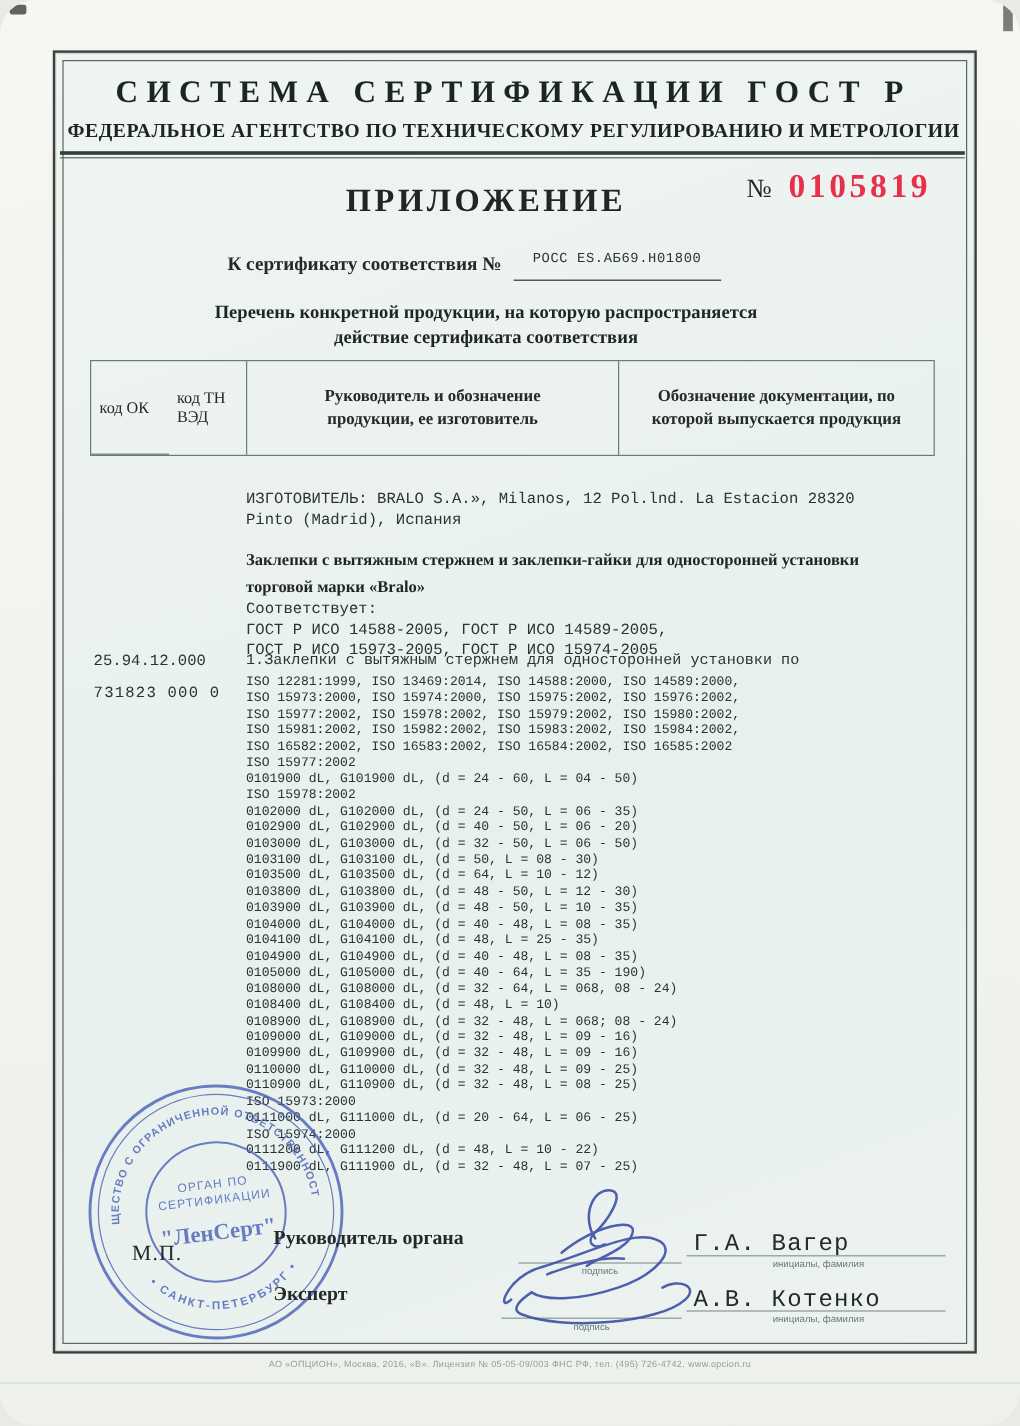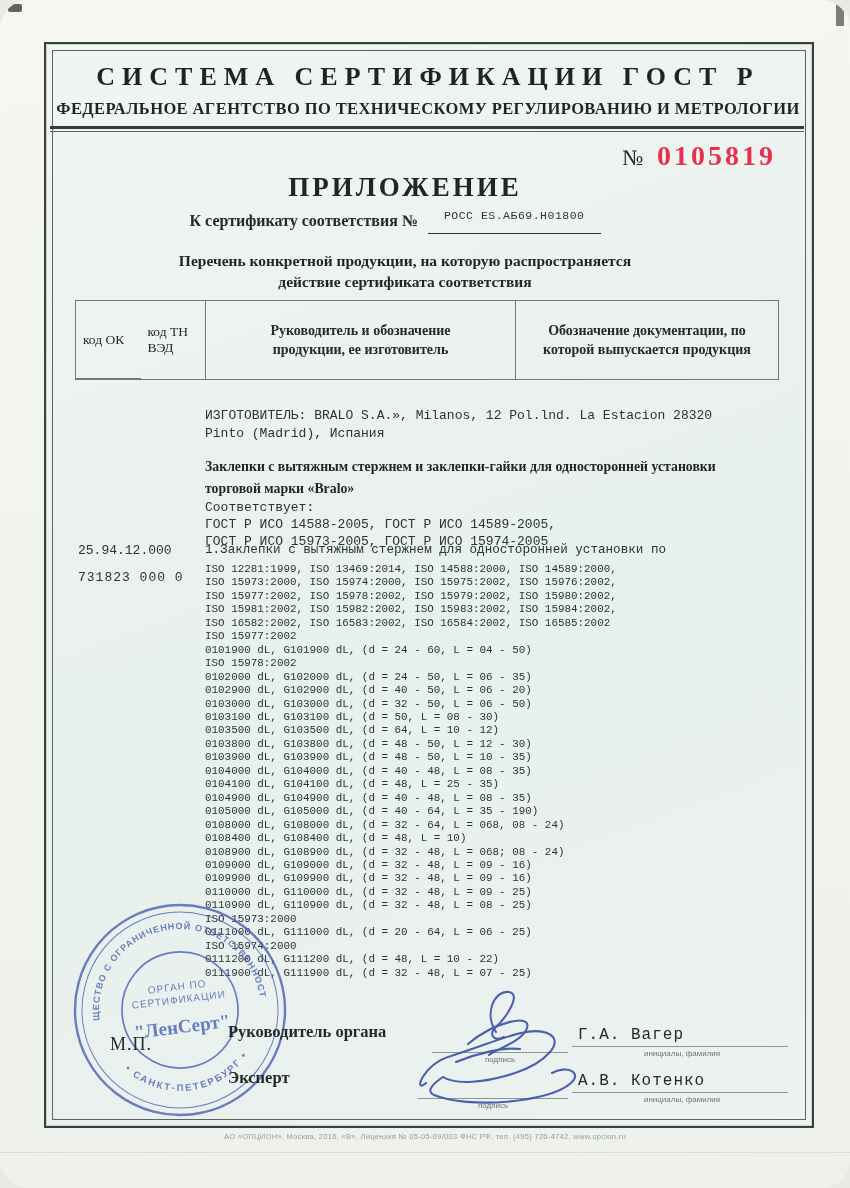--- a/index.html
+++ b/index.html
@@ -20,21 +20,21 @@
   .hdr{position:absolute;left:52px;right:46px;top:62px;text-align:center;}
   .hdr-line1{font-size:26px;font-weight:bold;letter-spacing:7px;color:#1d2521;}
   .hdr-line2{font-size:16.5px;font-weight:bold;letter-spacing:.4px;margin-top:7px;color:#1d2521;}
   .hdr-rule{position:absolute;left:50px;right:46px;top:126px;height:2.5px;background:#343d38;}
   .hdr-rule2{position:absolute;left:50px;right:46px;top:131px;height:1px;background:#5a655f;}
   
   .numrow{position:absolute;top:140px;right:74px;display:flex;align-items:baseline;gap:14px;}
   .num-label{font-size:22px;color:#20262b;}
   .num-value{font-family:"Liberation Mono",monospace;font-size:28px;letter-spacing:3px;font-weight:bold;}
   
-  .title{position:absolute;left:0;right:40px;top:172px;text-align:center;font-size:27px;font-weight:bold;letter-spacing:3px;color:#202723;}
+  .title{position:absolute;left:0;right:40px;top:152px;text-align:center;font-size:27px;font-weight:bold;letter-spacing:3px;color:#202723;}
   
   .certrow{position:absolute;left:0;right:60px;top:212px;text-align:center;}
   .cert-label{font-size:16px;font-weight:bold;}
   .cert-box{display:inline-block;margin-left:10px;border-bottom:1.6px solid #2c3330;padding:0 16px 3px;vertical-align:baseline;}
   .cert-value{font-family:"Liberation Mono",monospace;font-size:11.5px;letter-spacing:.5px;position:relative;top:-7px;color:#2d3438;}
   
   .subtitle{position:absolute;left:0;right:40px;top:250px;text-align:center;font-size:15.5px;font-weight:bold;line-height:21px;color:#1e2622;}
   
   .tbl{position:absolute;left:75px;top:300px;width:702px;height:78px;border:1.2px solid #6d7b76;display:grid;grid-template-columns:130px 1fr 262px;background:transparent;}
   .tbl .c1{border-right:1.2px solid #6d7b76;display:flex;flex-direction:row;}
@@ -61,21 +61,21 @@
   .sline{position:absolute;height:1px;background:#8d9792;}
   .sl1{left:432px;top:1052px;width:136px;}
   .sl1n{left:572px;top:1046px;width:216px;}
   .sl2{left:418px;top:1098px;width:150px;}
   .sl2n{left:572px;top:1092px;width:216px;}
   .caption{position:absolute;font-family:"Liberation Sans",sans-serif;font-size:8px;color:#6c7773;text-align:center;}
   .cap1{left:432px;top:1055px;width:136px;}
   .cap1n{left:592px;top:1049px;width:180px;}
   .cap2{left:418px;top:1101px;width:150px;}
   .cap2n{left:592px;top:1095px;width:180px;}
-  .sig-name{position:absolute;font-family:"Liberation Mono",monospace;font-size:16px;color:#23292d;letter-spacing:1px;}
+  .sig-name{position:absolute;font-family:"Liberation Mono",monospace;font-size:20px;color:#23292d;letter-spacing:1px;}
   .nm1{left:578px;top:1026px;}
   .nm2{left:578px;top:1072px;}
   .sigsvg{position:absolute;left:398px;top:982px;width:212px;height:132px;}
   .stampsvg{position:absolute;left:66px;top:896px;width:228px;height:228px;opacity:.82;transform:rotate(-7deg);}
   
   .footer{position:absolute;left:0;right:0;top:1132px;text-align:center;font-family:"Liberation Sans",sans-serif;font-size:7.5px;color:#95a09b;letter-spacing:.3px;}
   .bottom-edge{position:absolute;left:0;right:0;top:1152px;height:1px;background:#dadeda;}
 </style>
 </head>
 <body>

